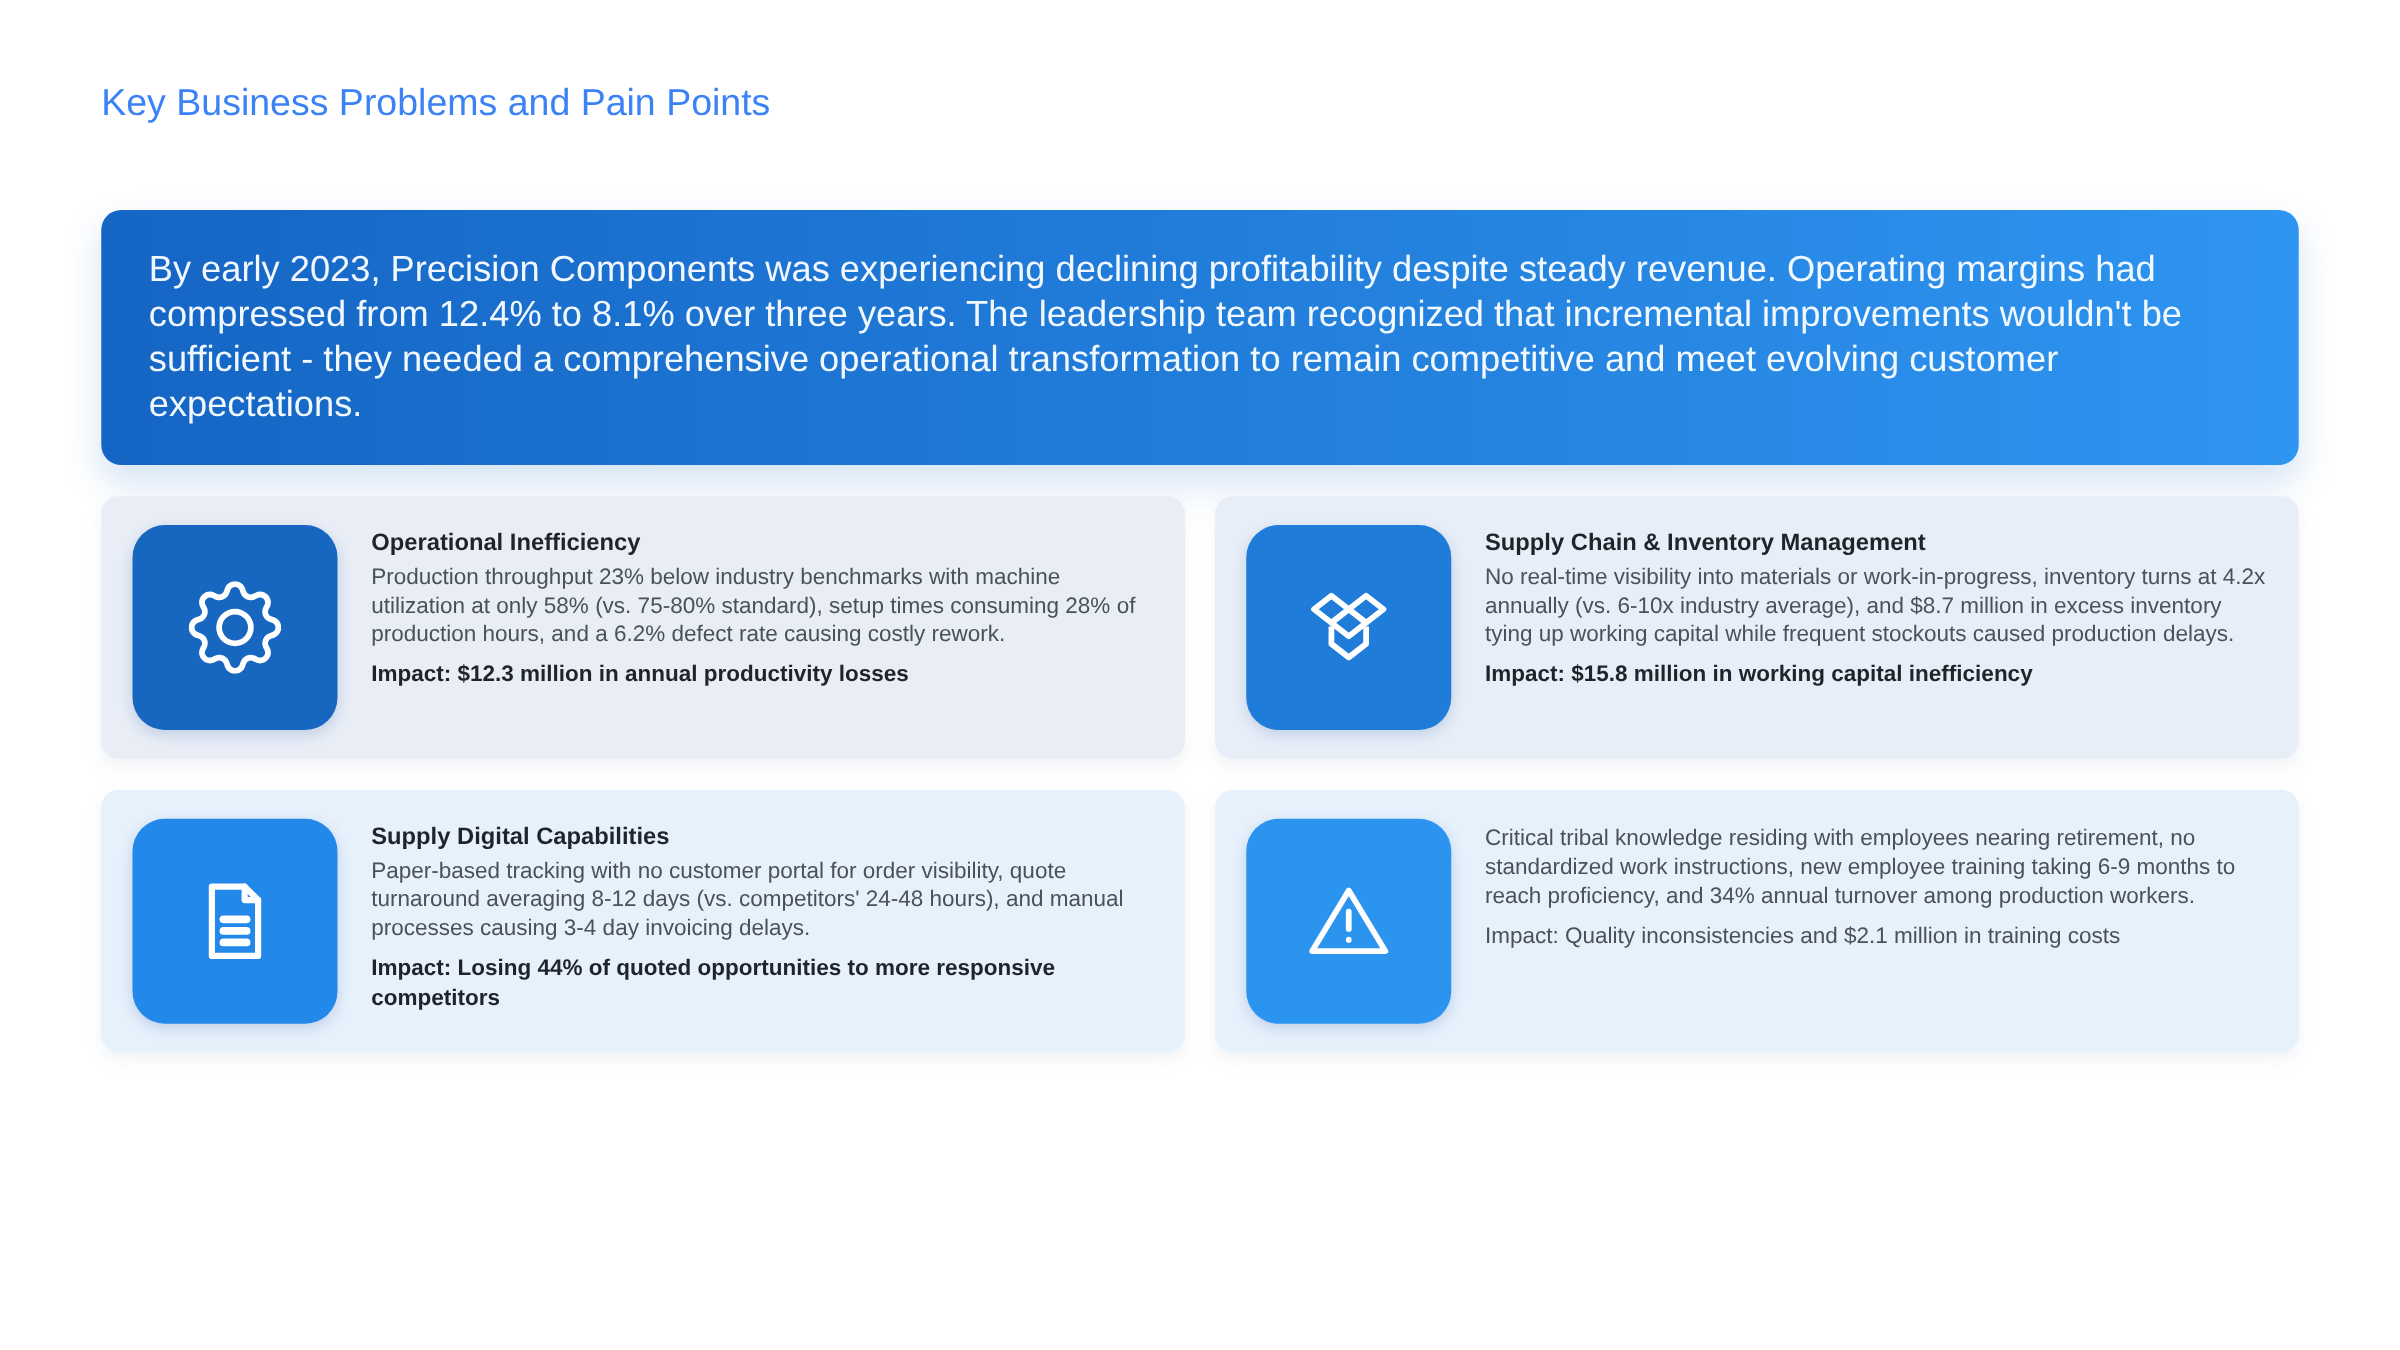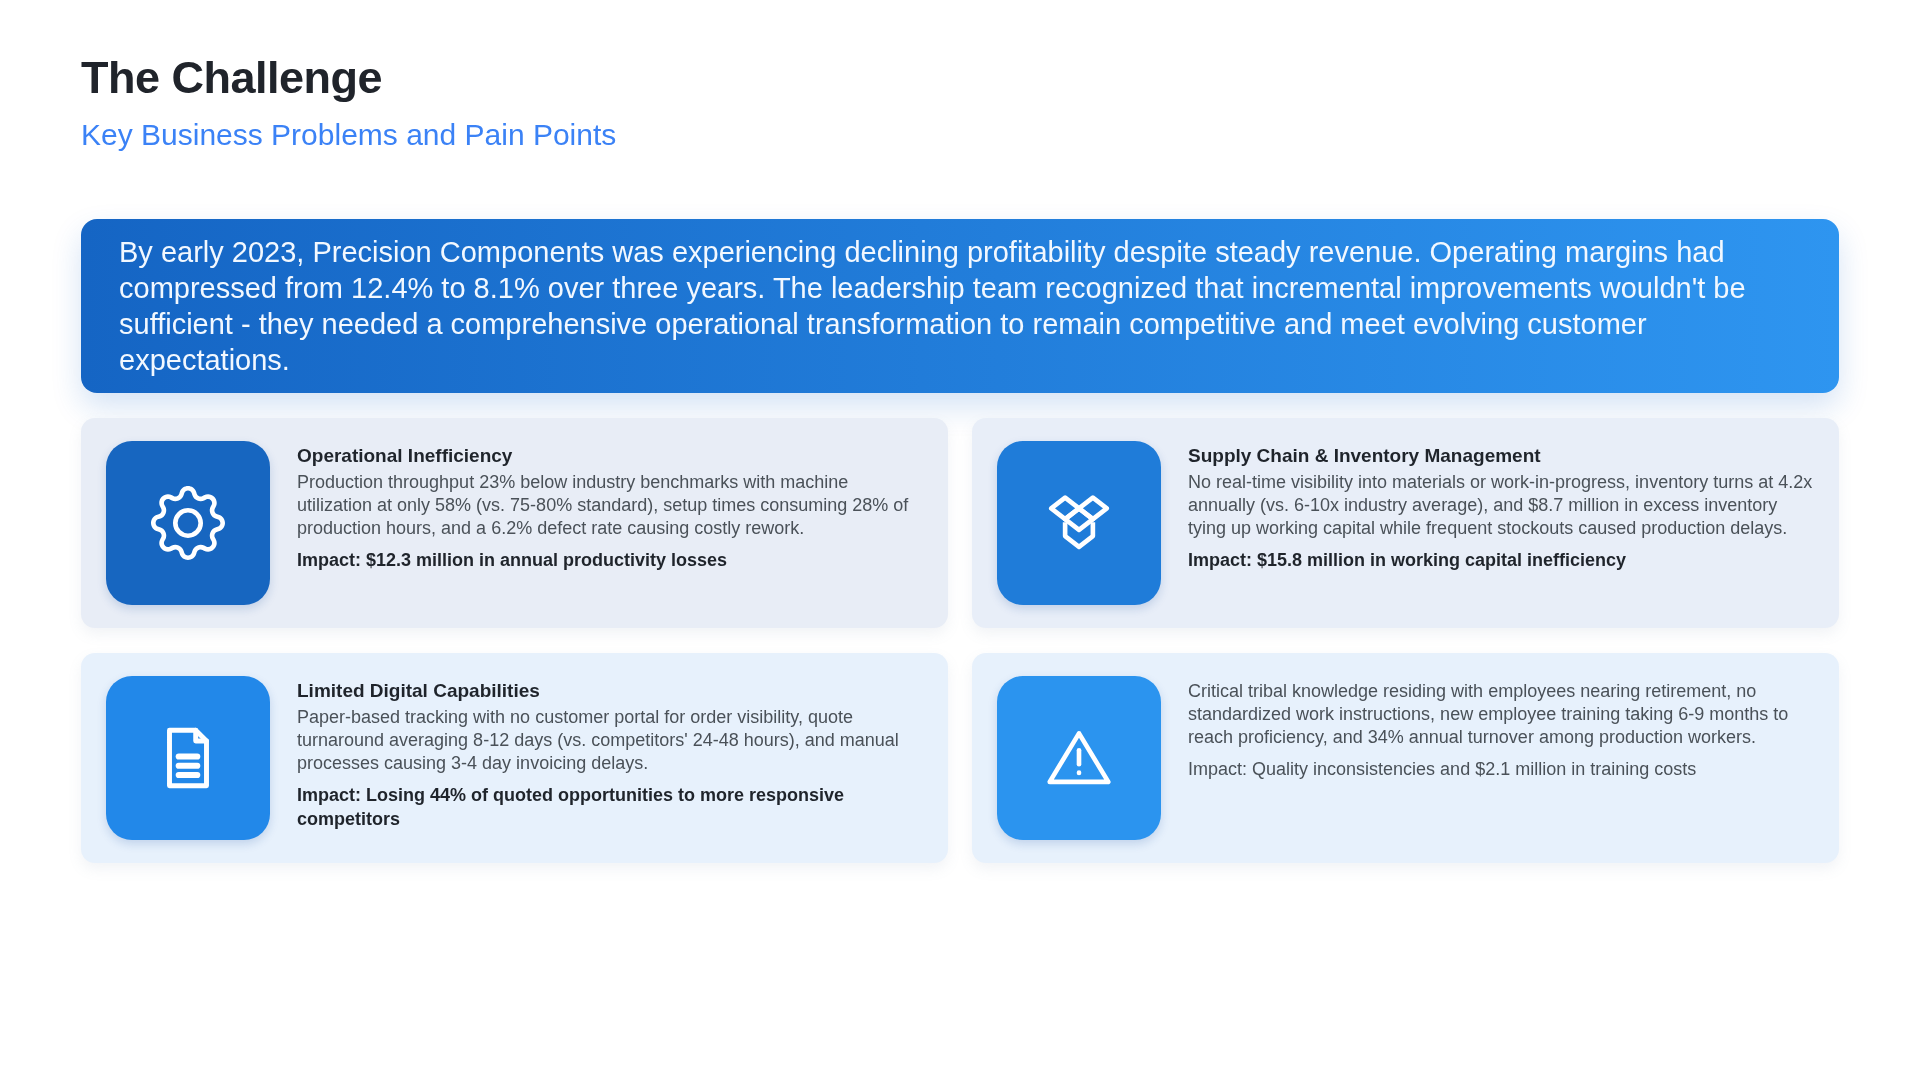--- a/index.html
+++ b/index.html
@@ -22,21 +22,21 @@
     margin-top: 12px;
     font-size: 30px;
     font-weight: 400;
     color: #3b82f6;
     line-height: 1.25;
   }
 
   .intro-banner {
     margin-top: 66px;
     border-radius: 16px;
-    padding: 15px 38px;
+    padding: 30px 38px;
     box-shadow: 0 14px 30px rgba(21, 101, 197, 0.18);
   }
   .intro-banner p {
     color: #f2f8ff;
     font-size: 29px;
     font-weight: 500;
     line-height: 36px;
     max-width: 1700px;
   }
 
@@ -93,21 +93,20 @@
   .card-impact.bold {
     font-weight: 700;
     color: #1f242b;
   }
 </style>
 </head>
 <body>
 
 <div class="content">
 
-  <h1 class="page-title">The Challenge</h1>
   <h2 class="page-subtitle">Key Business Problems and Pain Points</h2>
 
   <div class="intro-banner" style="background: linear-gradient(90deg, rgb(21, 101, 196), rgb(46, 149, 240));">
     <p style="color: rgb(242, 248, 255);">By early 2023, Precision Components was experiencing declining profitability despite steady revenue. Operating margins had compressed from 12.4% to 8.1% over three years. The leadership team recognized that incremental improvements wouldn't be sufficient - they needed a comprehensive operational transformation to remain competitive and meet evolving customer expectations.</p>
   </div>
 
   <div class="challenge-grid">
 
     <div class="card" style="background: rgb(232, 237, 246);">
       <div class="icon-tile" style="background: rgb(23, 102, 192);">
@@ -143,21 +142,21 @@
       <div class="icon-tile" style="background: rgb(34, 136, 233);">
         <svg viewBox="0 0 48 48" fill="none" stroke="#ffffff" stroke-width="3.2" stroke-linejoin="round" stroke-linecap="round" xmlns="http://www.w3.org/2000/svg">
           <path d="M12 6 L29 6 L36 13 L36 42 L12 42 Z"></path>
           <path d="M29 6 L29 13 L36 13"></path>
           <line x1="18" y1="23" x2="30" y2="23" stroke-width="4"></line>
           <line x1="18" y1="29" x2="30" y2="29" stroke-width="4"></line>
           <line x1="18" y1="35" x2="30" y2="35" stroke-width="4"></line>
         </svg>
       </div>
       <div class="card-text">
-        <div class="card-title">Limited Digital Capabilities</div>
+        <div class="card-title">Supply Digital Capabilities</div>
         <div class="card-body">Paper-based tracking with no customer portal for order visibility, quote turnaround averaging 8-12 days (vs. competitors' 24-48 hours), and manual processes causing 3-4 day invoicing delays.</div>
         <div class="card-impact bold">Impact: Losing 44% of quoted opportunities to more responsive competitors</div>
       </div>
     </div>
 
     <div class="card" style="background: rgb(231, 241, 252);">
       <div class="icon-tile" style="background: rgb(43, 148, 239);">
         <svg viewBox="0 0 48 48" fill="none" stroke="#ffffff" stroke-width="3" stroke-linejoin="round" stroke-linecap="round" xmlns="http://www.w3.org/2000/svg">
           <path d="M24 8 L43 39.5 L5 39.5 Z"></path>
           <line x1="24" y1="19" x2="24" y2="28"></line>

